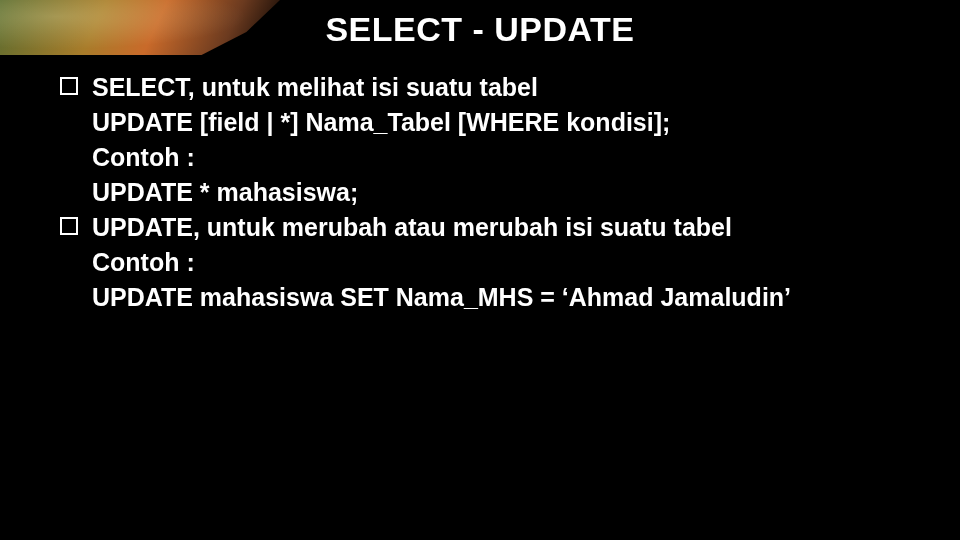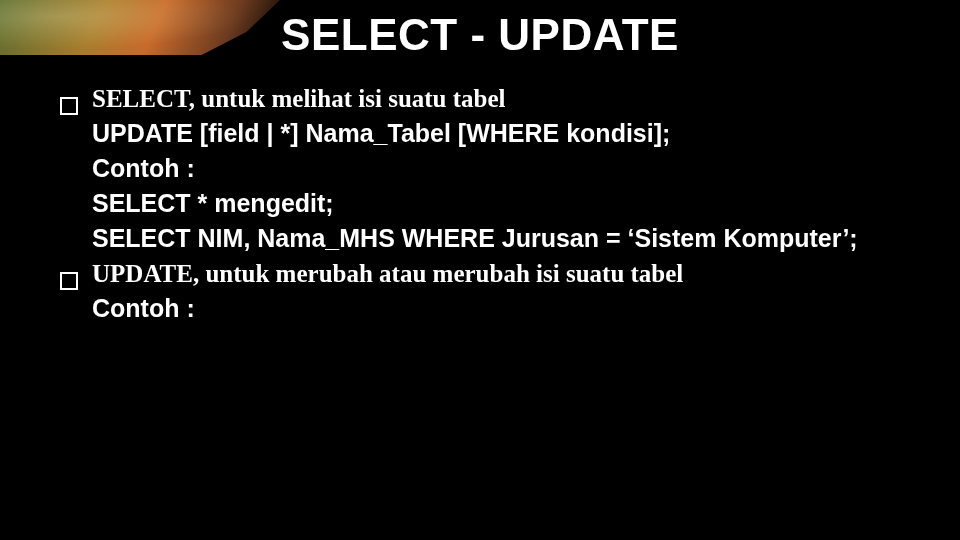--- a/index.html
+++ b/index.html
@@ -24,34 +24,33 @@
     position:absolute; inset:0;
     background: radial-gradient(ellipse at 20% 30%, rgba(255,255,200,0.25), transparent 60%);
   }
   .slide {
     position: relative;
     width: 100%; height: 100%;
     padding: 10px 48px 0 48px;
   }
   h1 {
     text-align: center;
-    font-size: 44px;
+    font-size: 34px;
     font-weight: 700;
     letter-spacing: 0.5px;
     margin-bottom: 22px;
     color: #fff;
   }
   .content {
     padding-left: 12px;
   }
   .bullet-row {
     display: flex;
-    align-items: flex-end;
+    align-items: flex-start;
     margin-bottom: 2px;
-    font-family: Liberation Serif, serif;
   }
   .bullet-box {
     width: 18px; height: 18px;
     border: 2px solid #fff;
     flex: 0 0 18px;
     margin-top: 6px;
     margin-right: 14px;
   }
   .bullet-text, .sub {
     font-size: 25px;
@@ -73,23 +72,23 @@
   <h1>SELECT - UPDATE</h1>
 
   <div class="content">
 
     <div class="bullet-row">
       <div class="bullet-box"></div>
       <div class="bullet-text">SELECT, untuk melihat isi suatu tabel</div>
     </div>
     <div class="sub">UPDATE [field | *] Nama_Tabel [WHERE kondisi];</div>
     <div class="sub">Contoh :</div>
-    <div class="sub">SELECT * mengedit;</div>
-    <div class="sub">SELECT NIM, Nama_MHS WHERE Jurusan = ‘Sistem Komputer’;</div>
+    <div class="sub">UPDATE * mahasiswa;</div>
 
     <div class="bullet-row">
       <div class="bullet-box"></div>
       <div class="bullet-text">UPDATE, untuk merubah atau merubah isi suatu tabel</div>
     </div>
     <div class="sub">Contoh :</div>
+    <div class="sub">UPDATE mahasiswa SET Nama_MHS = ‘Ahmad Jamaludin’</div>
 
   </div>
 </div>
 
 </body></html>

